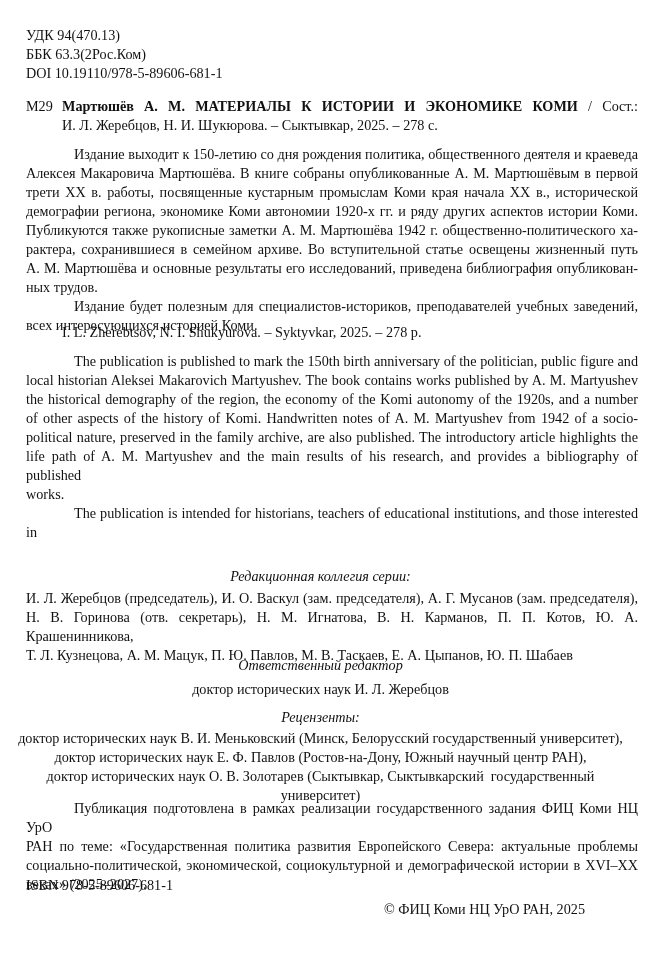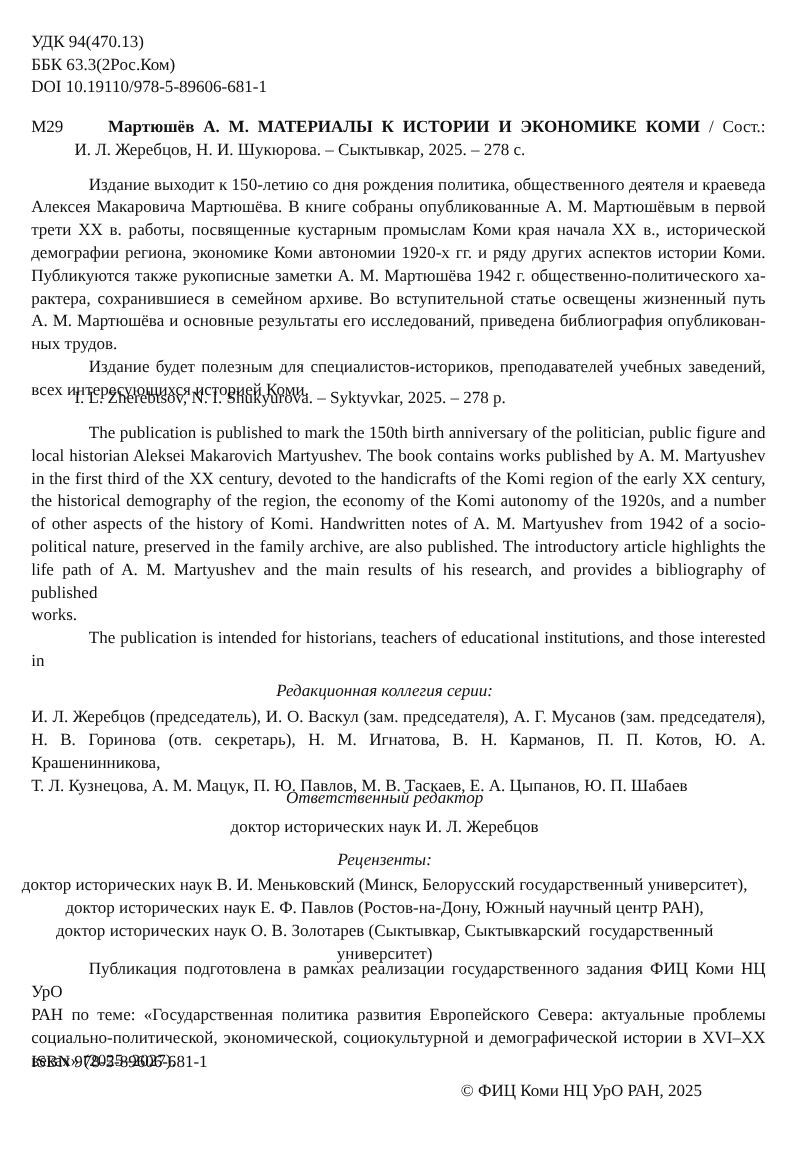--- a/index.html
+++ b/index.html
@@ -42,21 +42,21 @@
 
   <div class="meta">
     <div>УДК 94(470.13)</div>
     <div>ББК 63.3(2Рос.Ком)</div>
     <div>DOI 10.19110/978-5-89606-681-1</div>
   </div>
 
   <div class="entry" style="top:97px;">
     <div class="head">
       <span class="code">М29</span>
-      <span class="head-text line" style="word-spacing:2px;margin-left:28px;"><span class="b">Мартюшёв А. М. МАТЕРИАЛЫ К ИСТОРИИ И ЭКОНОМИКЕ КОМИ</span><span> / Сост.:</span></span>
+      <span class="head-text line" style="word-spacing:2px;"><span class="b">Мартюшёв А. М. МАТЕРИАЛЫ К ИСТОРИИ И ЭКОНОМИКЕ КОМИ</span><span> / Сост.:</span></span>
     </div>
     <div class="head-line2">И. Л. Жеребцов, Н. И. Шукюрова. – Сыктывкар, 2025. – 278 с.</div>
     <div class="para first">
       <span class="line">Издание выходит к 150-летию со дня рождения политика, общественного деятеля и краеведа</span>
       <span class="line" style="text-indent:0">Алексея Макаровича Мартюшёва. В книге собраны опубликованные А. М. Мартюшёвым в первой</span>
       <span class="line" style="text-indent:0">трети XX в. работы, посвященные кустарным промыслам Коми края начала XX в., исторической</span>
       <span class="line" style="text-indent:0">демографии региона, экономике Коми автономии 1920-х гг. и ряду других аспектов истории Коми.</span>
       <span class="line" style="text-indent:0">Публикуются также рукописные заметки А. М. Мартюшёва 1942 г. общественно-политического ха-</span>
       <span class="line" style="text-indent:0">рактера, сохранившиеся в семейном архиве. Во вступительной статье освещены жизненный путь</span>
       <span class="line" style="text-indent:0">А. М. Мартюшёва и основные результаты его исследований, приведена библиография опубликован-</span>
@@ -66,21 +66,20 @@
       <span class="line">Издание будет полезным для специалистов-историков, преподавателей учебных заведений,</span>
       <span class="line last" style="text-indent:0">всех интересующихся историей Коми.</span>
     </div>
   </div>
 
   <div class="entry" style="top:323px;">
     <div class="head-line2">I. L. Zherebtsov, N. I. Shukyurova. – Syktyvkar, 2025. – 278 p.</div>
     <div class="para first">
       <span class="line">The publication is published to mark the 150th birth anniversary of the politician, public figure and</span>
       <span class="line" style="text-indent:0">local historian Aleksei Makarovich Martyushev. The book contains works published by A. M. Martyushev</span>
-      <span class="line" style="text-indent:0">in the first third of the XX century, devoted to the handicrafts of the Komi region of the early XX century,</span>
       <span class="line" style="text-indent:0">the historical demography of the region, the economy of the Komi autonomy of the 1920s, and a number</span>
       <span class="line" style="text-indent:0">of other aspects of the history of Komi. Handwritten notes of A. M. Martyushev from 1942 of a socio-</span>
       <span class="line" style="text-indent:0">political nature, preserved in the family archive, are also published. The introductory article highlights the</span>
       <span class="line" style="text-indent:0">life path of A. M. Martyushev and the main results of his research, and provides a bibliography of published</span>
       <span class="line last" style="text-indent:0">works.</span>
     </div>
     <div class="para">
       <span class="line">The publication is intended for historians, teachers of educational institutions, and those interested in</span>
     </div>
   </div>

